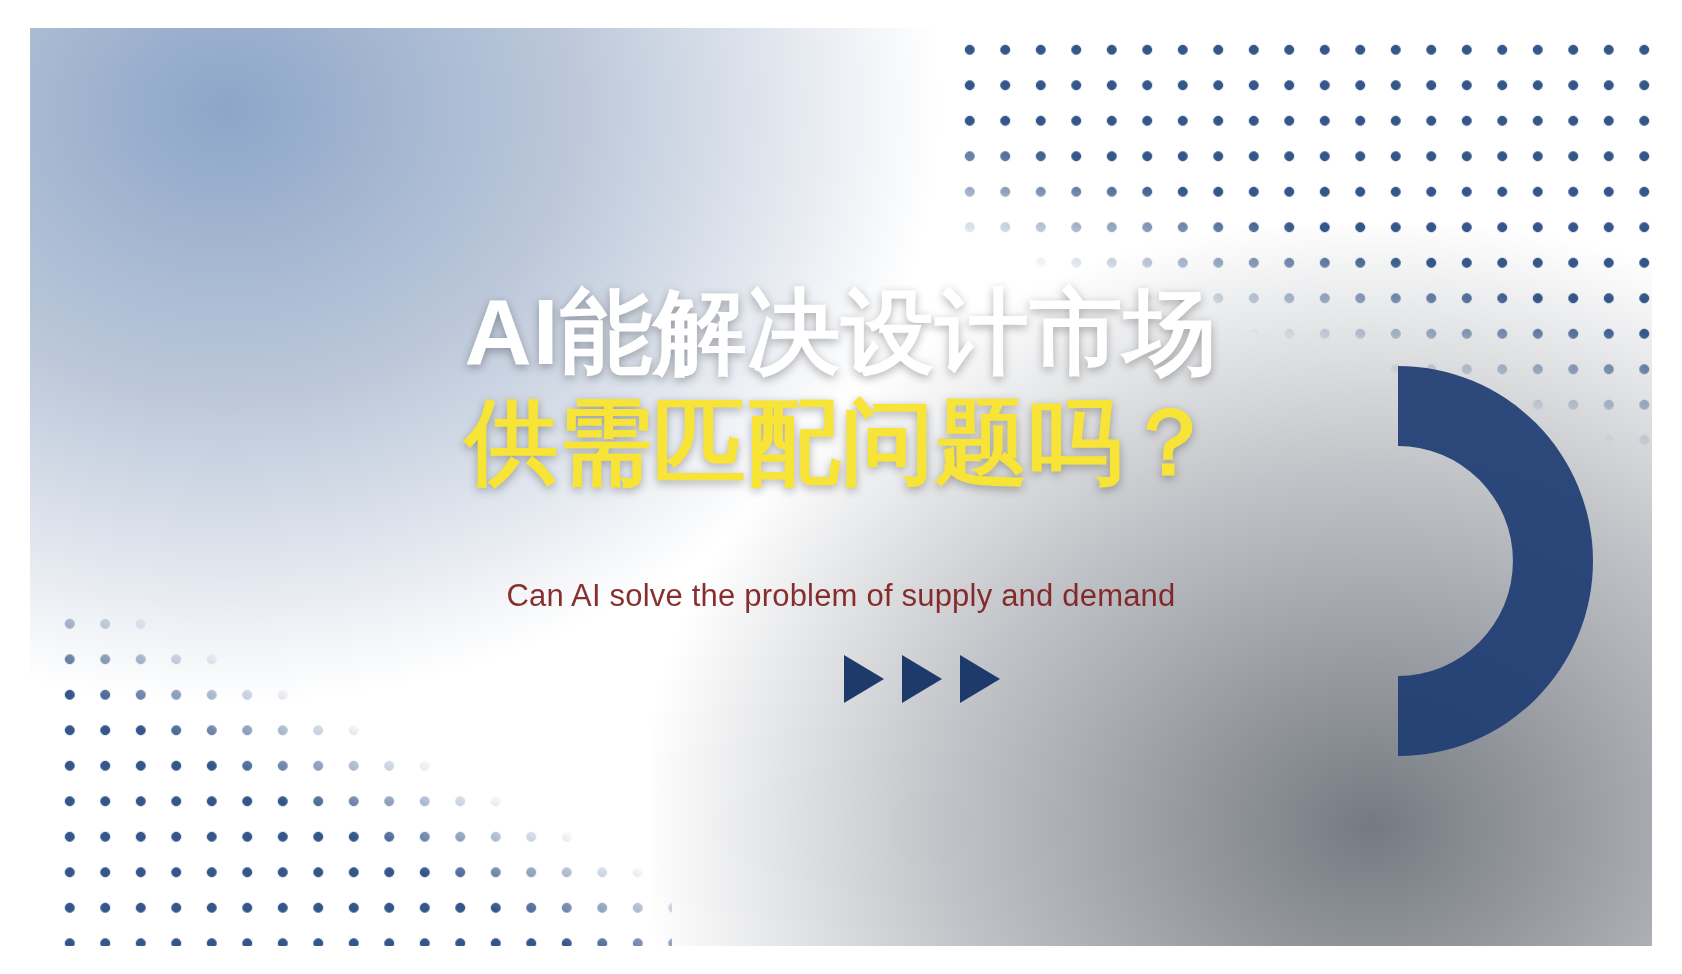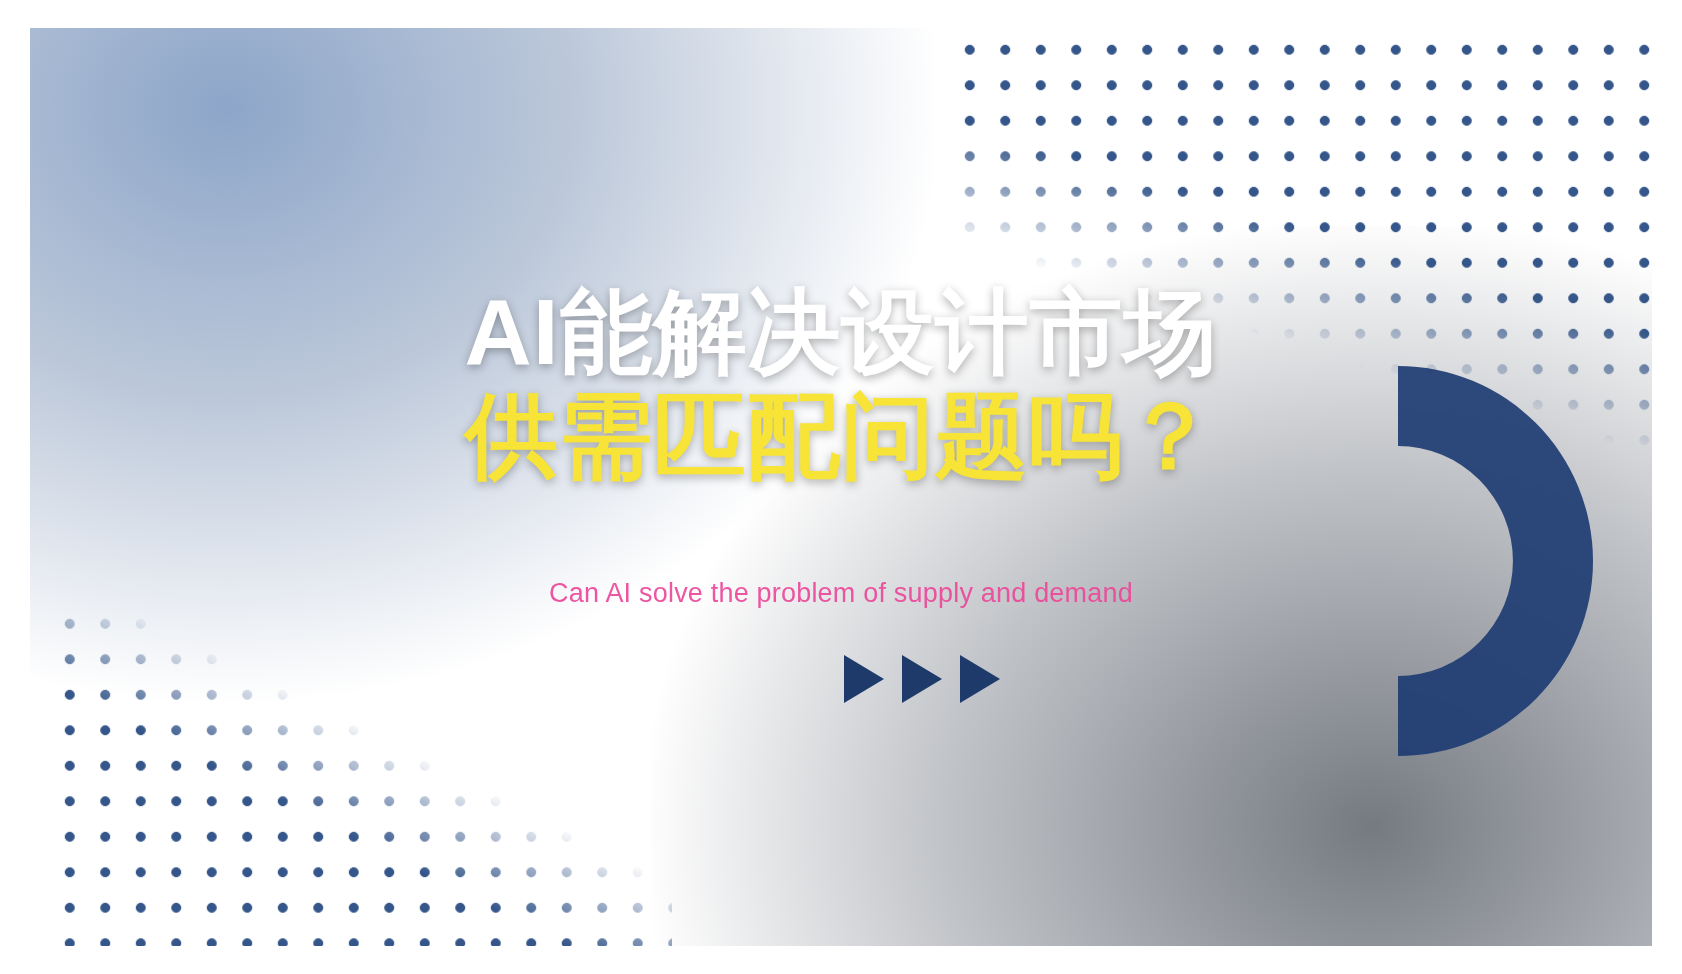--- a/index.html
+++ b/index.html
@@ -100,31 +100,32 @@
     font-family: "Liberation Sans", "DejaVu Sans", sans-serif;
   }
   #title-line-1 {
     font-size: 93px;
     color: #ffffff;
     text-shadow: 0 3px 10px rgba(0,0,0,0.30);
   }
   #title-line-2 {
     font-size: 93px;
     color: #f7e436;
+    margin-top: 6px;
     text-shadow: 0 3px 10px rgba(0,0,0,0.30);
   }
 
   #subtitle-block {
     position: absolute;
     left: 0;
     right: 0;
     top: 546px;
     text-align: center;
-    color: #ec4899;
-    font-size: 27px;
+    color: #7f1d1d;
+    font-size: 31px;
     line-height: 1.42;
     font-weight: 400;
     letter-spacing: 0.2px;
     opacity: 0.92;
   }
   .subtitle-line { display: block; }
 
   
   #arrow-group {
     position: absolute;

